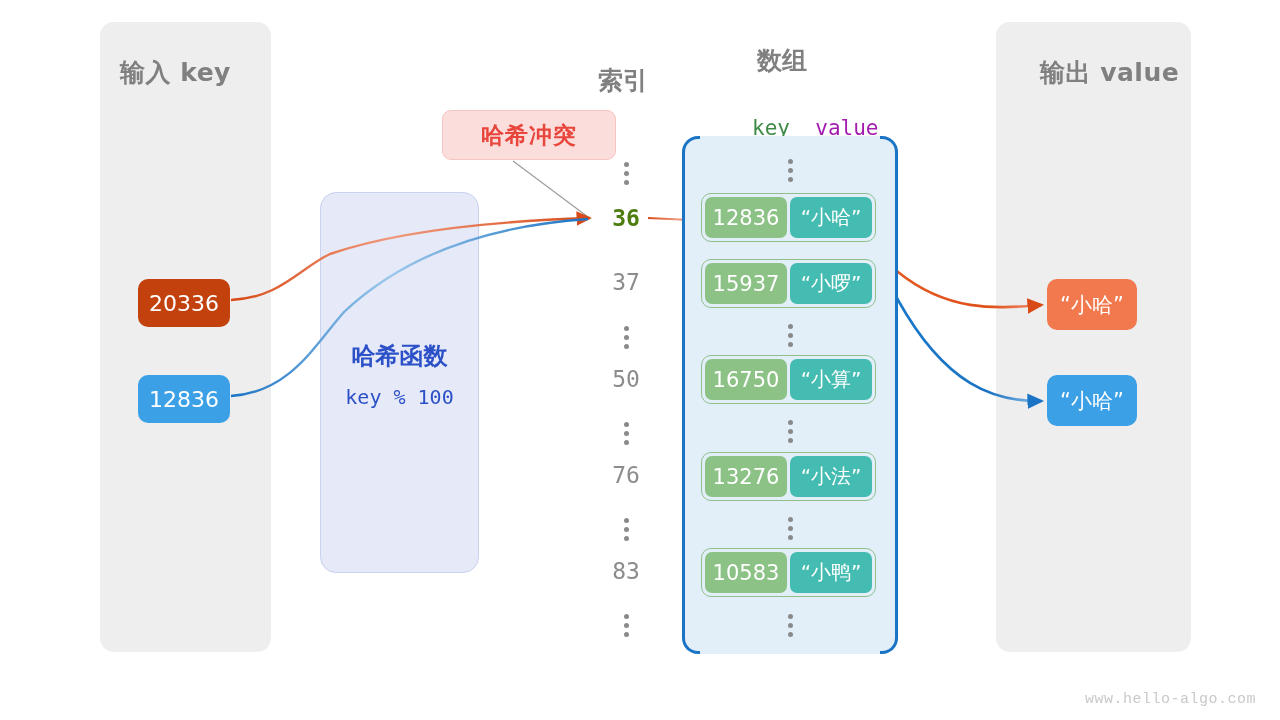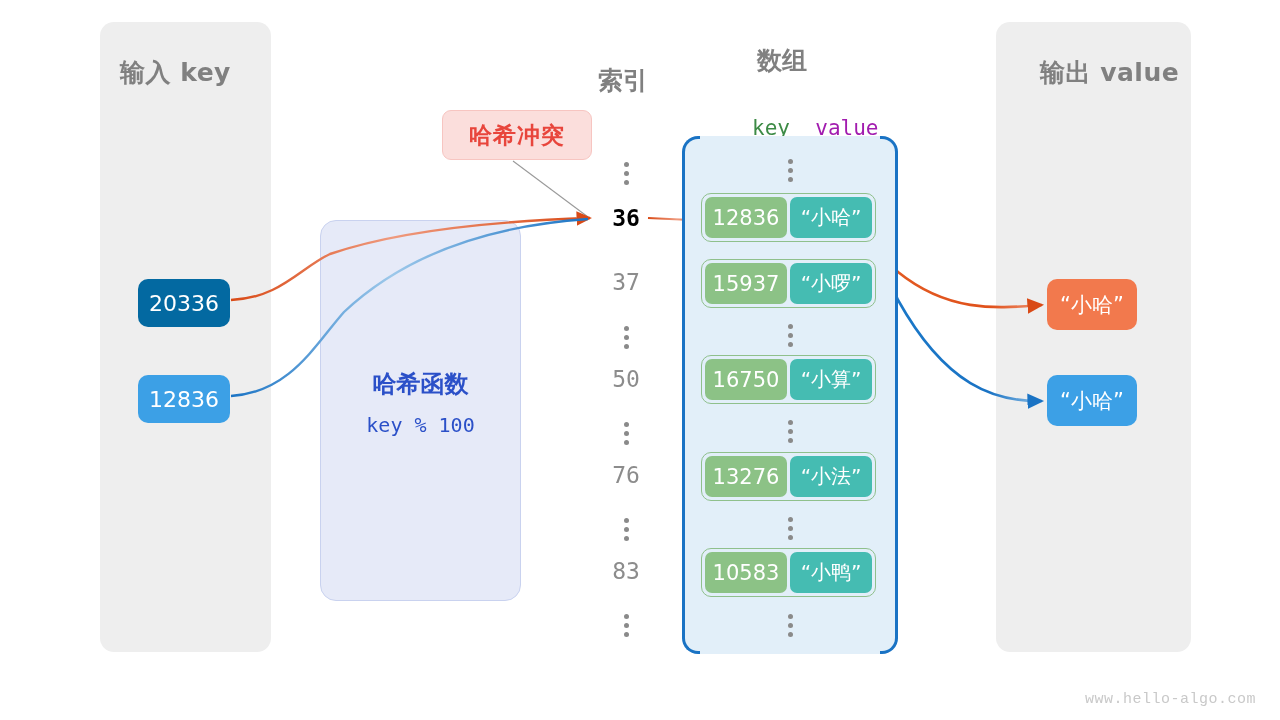--- a/index.html
+++ b/index.html
@@ -63,26 +63,25 @@
     font-size: 21px;
     white-space: pre;
   }
   #kv-header .k { color: #3d8b46; margin-top: 32px; }
   #kv-header .v { color: #a21caf; }
 
   
   #hash-box {
     position: absolute;
     left: 320px; top: 192px;
-    width: 201px; height: 381px;
+    width: 159px; height: 381px;
     background: #e6eaf8;
     border: 1px solid #c9d2ef;
     border-radius: 16px;
     box-sizing: border-box;
-    margin-top: 28px;
   }
   #hash-title {
     position: absolute;
     left: 0; right: 0;
     top: 147px;
     text-align: center;
     font-size: 24px;
     font-weight: 600;
     color: #2b50c8;
   }
@@ -94,21 +93,21 @@
     font-family: "DejaVu Sans Mono", "Liberation Mono", monospace;
     font-size: 20px;
     color: #2b50c8;
     white-space: pre;
   }
 
   
   #collision-badge {
     position: absolute;
     left: 442px; top: 110px;
-    width: 150px; height: 50px;
+    width: 174px; height: 50px;
     background: #fbdedc;
     border: 1px solid #f7c5c1;
     border-radius: 9px;
     box-sizing: border-box;
     display: flex;
     align-items: center;
     justify-content: center;
     font-size: 23px;
     font-weight: bold;
     color: #e8453c;
@@ -120,37 +119,37 @@
     position: absolute;
     border-radius: 10px;
     display: flex;
     align-items: center;
     justify-content: center;
     color: #ffffff;
     font-size: 22px;
   }
   .pill.num { font-family: "DejaVu Sans", "Liberation Sans", sans-serif; }
   .pill.str { font-size: 21px; }
-  #in-0  { left: 138px; top: 279px; width: 92px; height: 48px; background: #0369a1; }
+  #in-0  { left: 138px; top: 279px; width: 92px; height: 48px; background: #c2410c; }
   #in-1  { left: 138px; top: 375px; width: 92px; height: 48px; background: #3ca0e6; }
   #out-0 { left: 1047px; top: 279px; width: 90px; height: 51px; background: #f2794d; }
   #out-1 { left: 1047px; top: 375px; width: 90px; height: 51px; background: #3ca0e6; }
 
   
   .index-label {
     position: absolute;
     width: 60px;
     text-align: center;
     font-family: "DejaVu Sans Mono", "Liberation Mono", monospace;
     font-size: 23px;
     color: #8c8c8c;
     left: 596px;
   }
   .index-label.hit {
-    color: #000000;
+    color: #4d7c0f;
     font-weight: bold;
   }
 
   .vdots {
     position: absolute;
     width: 60px;
     text-align: center;
     color: #8a8a8a;
     line-height: 5px;
     font-size: 20px;

